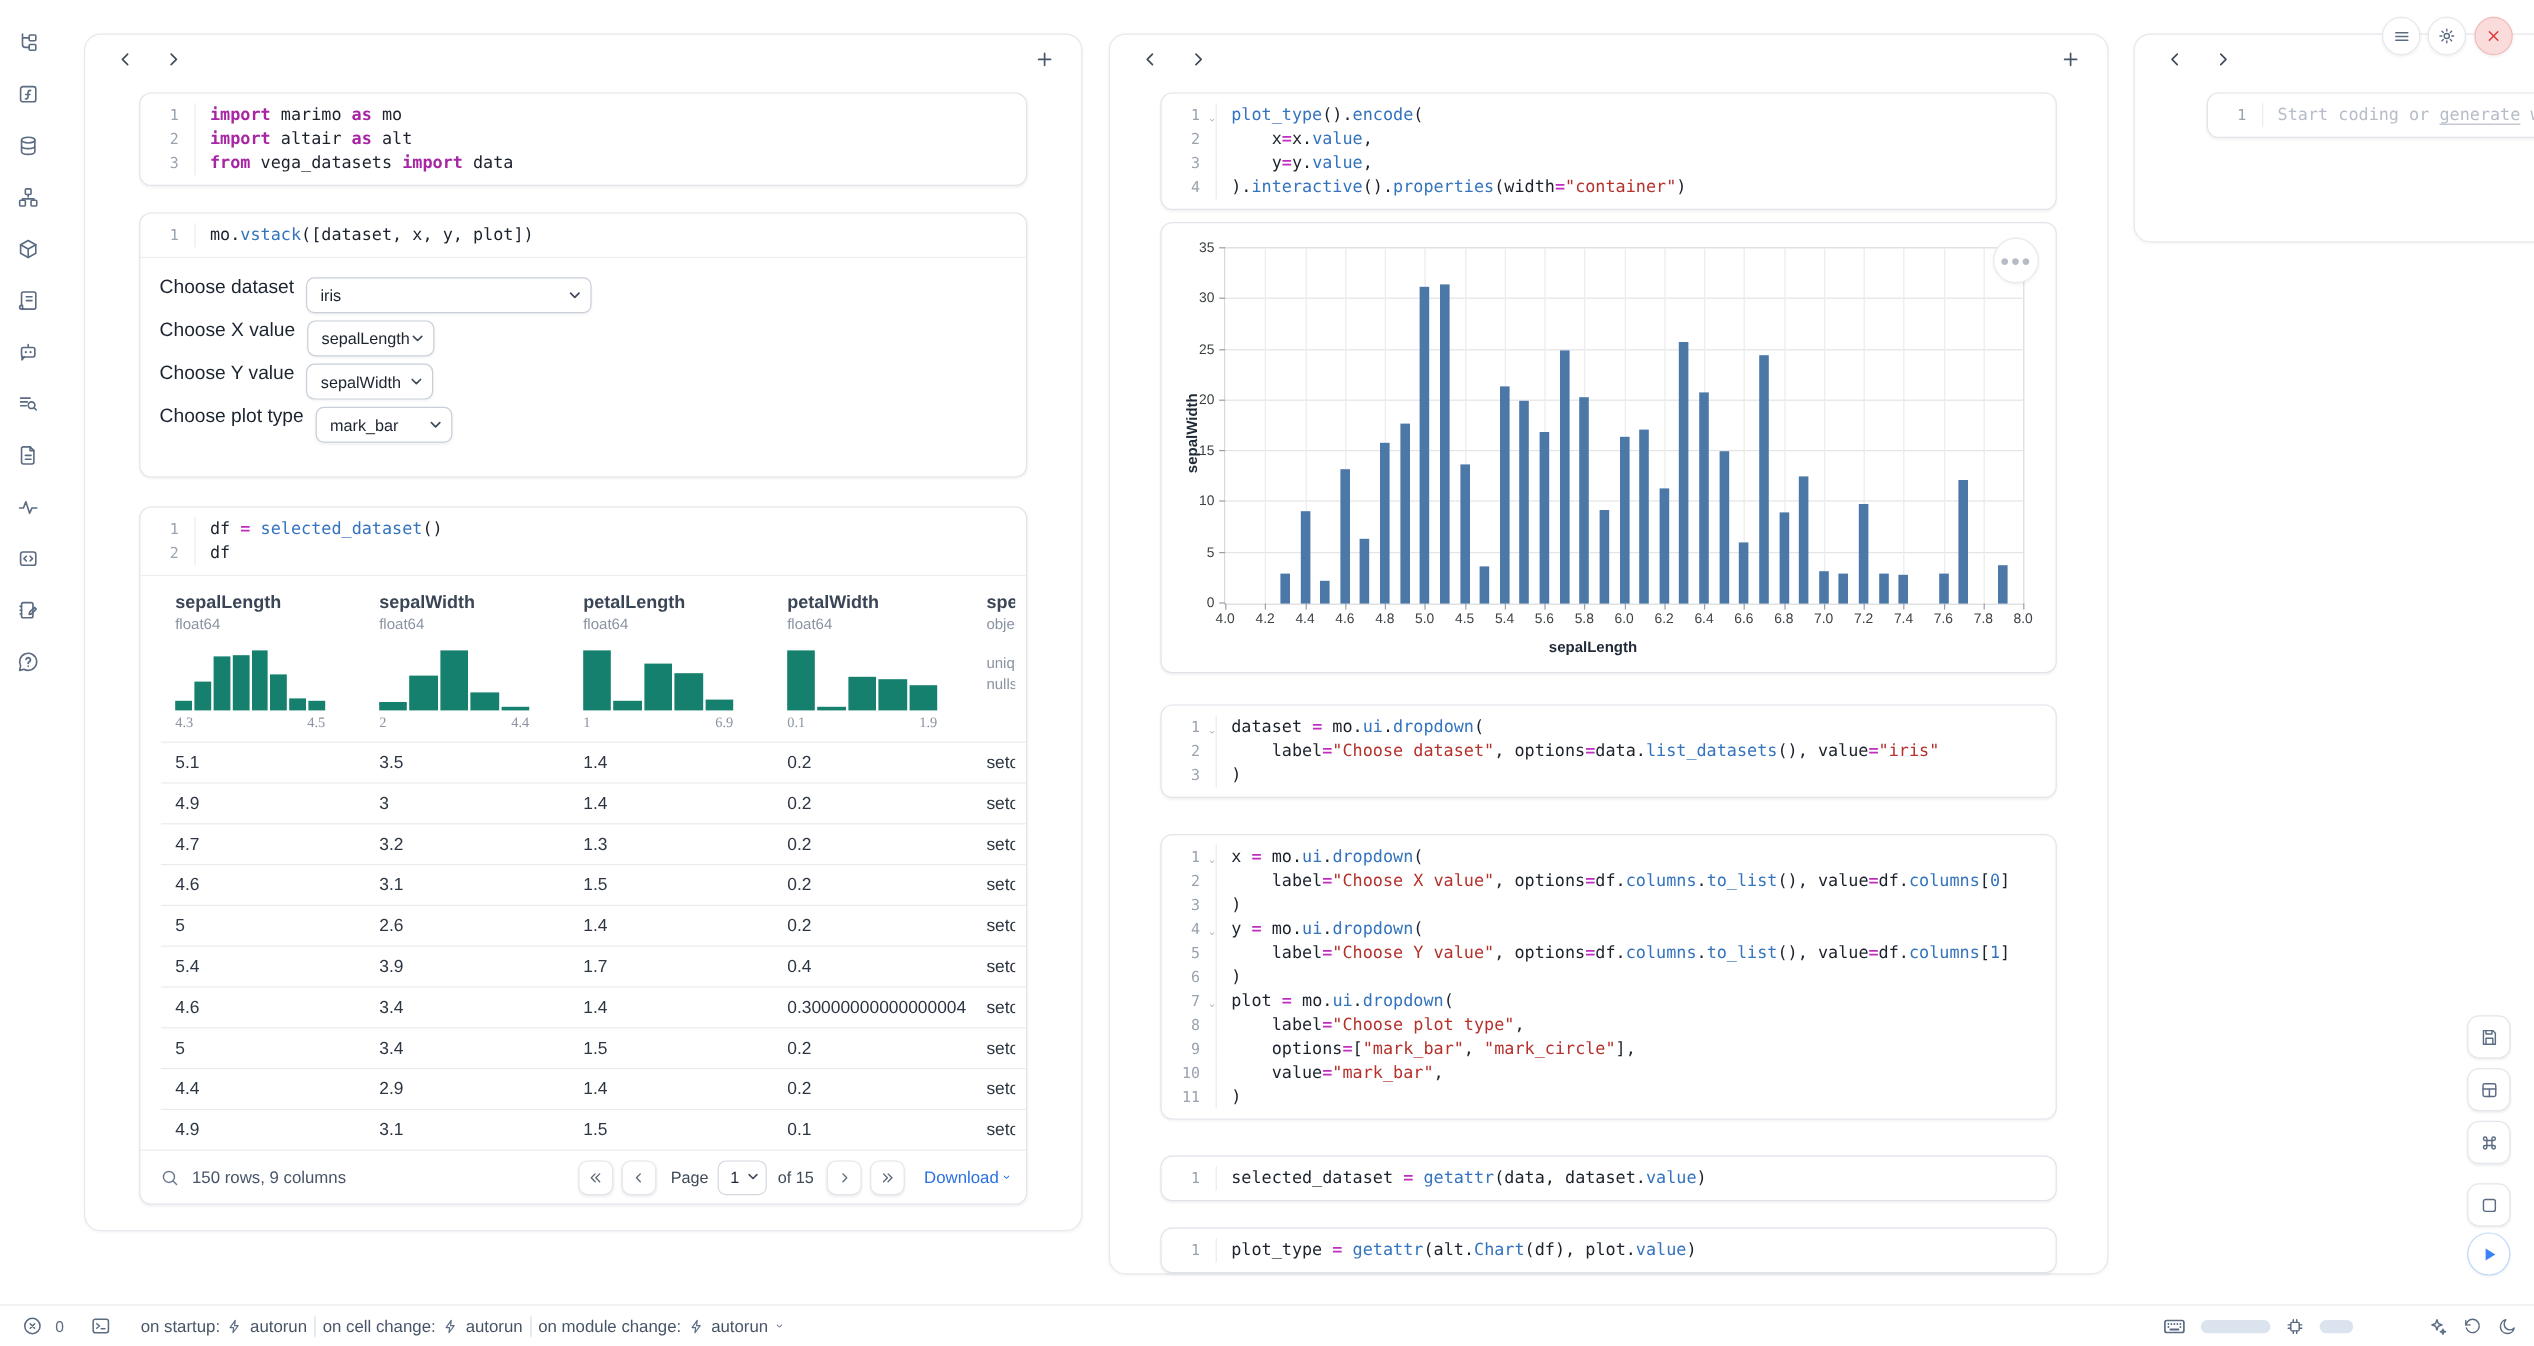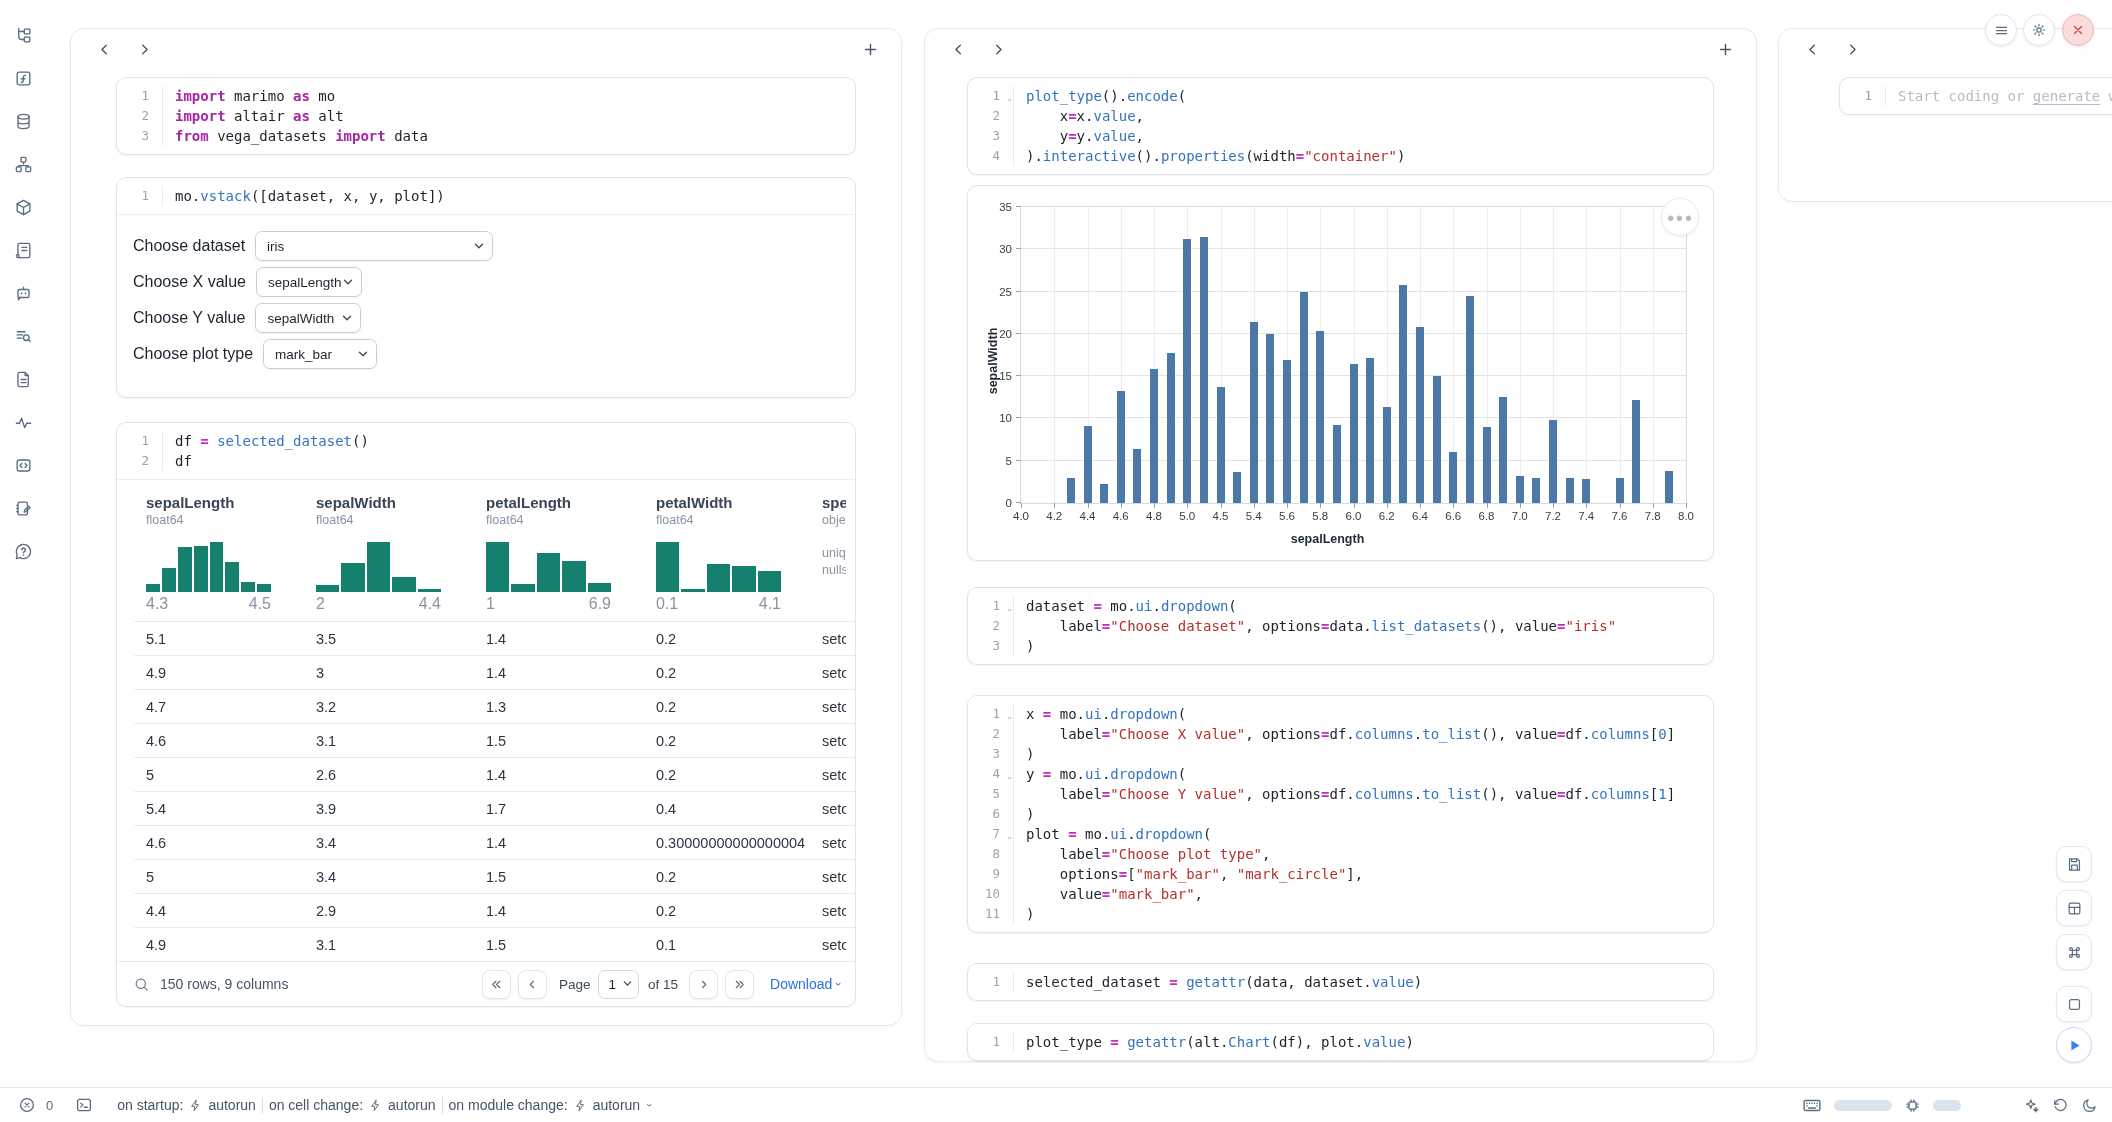--- a/index.html
+++ b/index.html
@@ -35,37 +35,37 @@
   .cl{padding-left:12px;white-space:pre;color:#1b222c;}
   .tok-kw{color:#a626a4;font-weight:bold;}
   .tok-op{color:#c02ec0;font-weight:bold;}
   .tok-fn{color:#3473bd;}
   .tok-str{color:#b5312c;}
   .tok-num{color:#3473bd;}
   .code-sep{border-bottom:1px solid #eceef1;}
 
   
   .ctl-out{padding:16px 16px 22px 16px;}
-  .ctl-row{display:flex;align-items:center;height:30px;margin-bottom:6px;}
+  .ctl-row{display:flex;align-items:flex-start;height:30px;margin-bottom:6px;}
   .ctl-label{font-size:16px;color:#1c2430;margin-right:10px;}
   .select{position:relative;display:inline-flex;align-items:center;height:28px;border:1px solid #c9cfd8;border-radius:7px;
           background:#fff;box-shadow:0 1px 2px rgba(0,0,0,.05);padding:0 24px 0 11px;font-size:13.5px;color:#1c2430;cursor:pointer;}
   .select .sel-chev{position:absolute;right:6px;top:7px;}
 
   
   .dftable{margin:0 0 0 17px;overflow:hidden;}
   .t-head,.t-row{display:grid;grid-template-columns:170px 170px 170px 166px 36px;}
   .t-head{padding-top:14px;}
   .hcell{padding-left:12px;overflow:hidden;white-space:nowrap;}
   .h-name{font-size:15px;font-weight:bold;color:#3a4656;line-height:18px;}
   .h-type{font-size:12.5px;color:#8a93a2;line-height:17px;}
   .hist{display:flex;align-items:flex-end;gap:2px;height:50px;width:125px;margin-top:13px;}
   .hist .hb{flex:1;background:#15806d;}
   .stats{margin-top:16px;font-size:12.5px;color:#8a93a2;line-height:17px;}
-  .minmax{display:flex;justify-content:space-between;width:125px;font-size:16px;color:#8a93a2;margin-top:3px;padding-bottom:8px;}
+  .minmax{display:flex;justify-content:space-between;width:125px;font-size:12px;color:#8a93a2;margin-top:3px;padding-bottom:8px;font-family:Liberation Serif, serif;}
   .t-row{border-top:1px solid #e9ebee;height:33px;}
   .t-row .cell-v{padding-left:12px;display:flex;align-items:center;font-size:14.5px;color:#2c3542;overflow:hidden;white-space:nowrap;}
   .t-foot{border-top:1px solid #e9ebee;height:44px;display:flex;align-items:center;padding:0 14px 0 16px;}
   .t-foot .summary{font-size:14px;color:#475467;margin-left:10px;}
   .pgbtn{width:27px;height:27px;border:1px solid #e3e6ea;border-radius:8px;background:#fff;box-shadow:0 1px 2px rgba(16,24,40,.08);
          display:flex;align-items:center;justify-content:center;margin-left:7px;cursor:pointer;}
   .pg-label{font-size:13.5px;color:#3f4a59;margin:0 7px 0 12px;}
   .pg-select{position:relative;display:inline-flex;align-items:center;height:27px;border:1px solid #d3d8df;border-radius:7px;
              padding:0 22px 0 10px;font-size:13.5px;color:#1c2430;background:#fff;cursor:pointer;}
   .pg-select .sel-chev{position:absolute;right:4px;top:6px;}
@@ -356,21 +356,21 @@
                 <div class="h-type">float64</div>
                 <div class="hist">
                   <div class="hb" style="height: 50px;"></div>
                   <div class="hb" style="height: 3px;"></div>
                   <div class="hb" style="height: 28px;"></div>
                   <div class="hb" style="height: 26.5px;"></div>
                   <div class="hb" style="height: 21px;"></div>
                 </div>
                 <div class="minmax">
                   <span>0.1</span>
-                  <span>4.1</span>
+                  <span>1.9</span>
                 </div>
               </div>
               <div class="hcell">
                 <div class="h-name">species</div>
                 <div class="h-type">object</div>
                 <div class="stats">
                   <div>unique</div>
                   <div>nulls:</div>
                 </div>
               </div>

